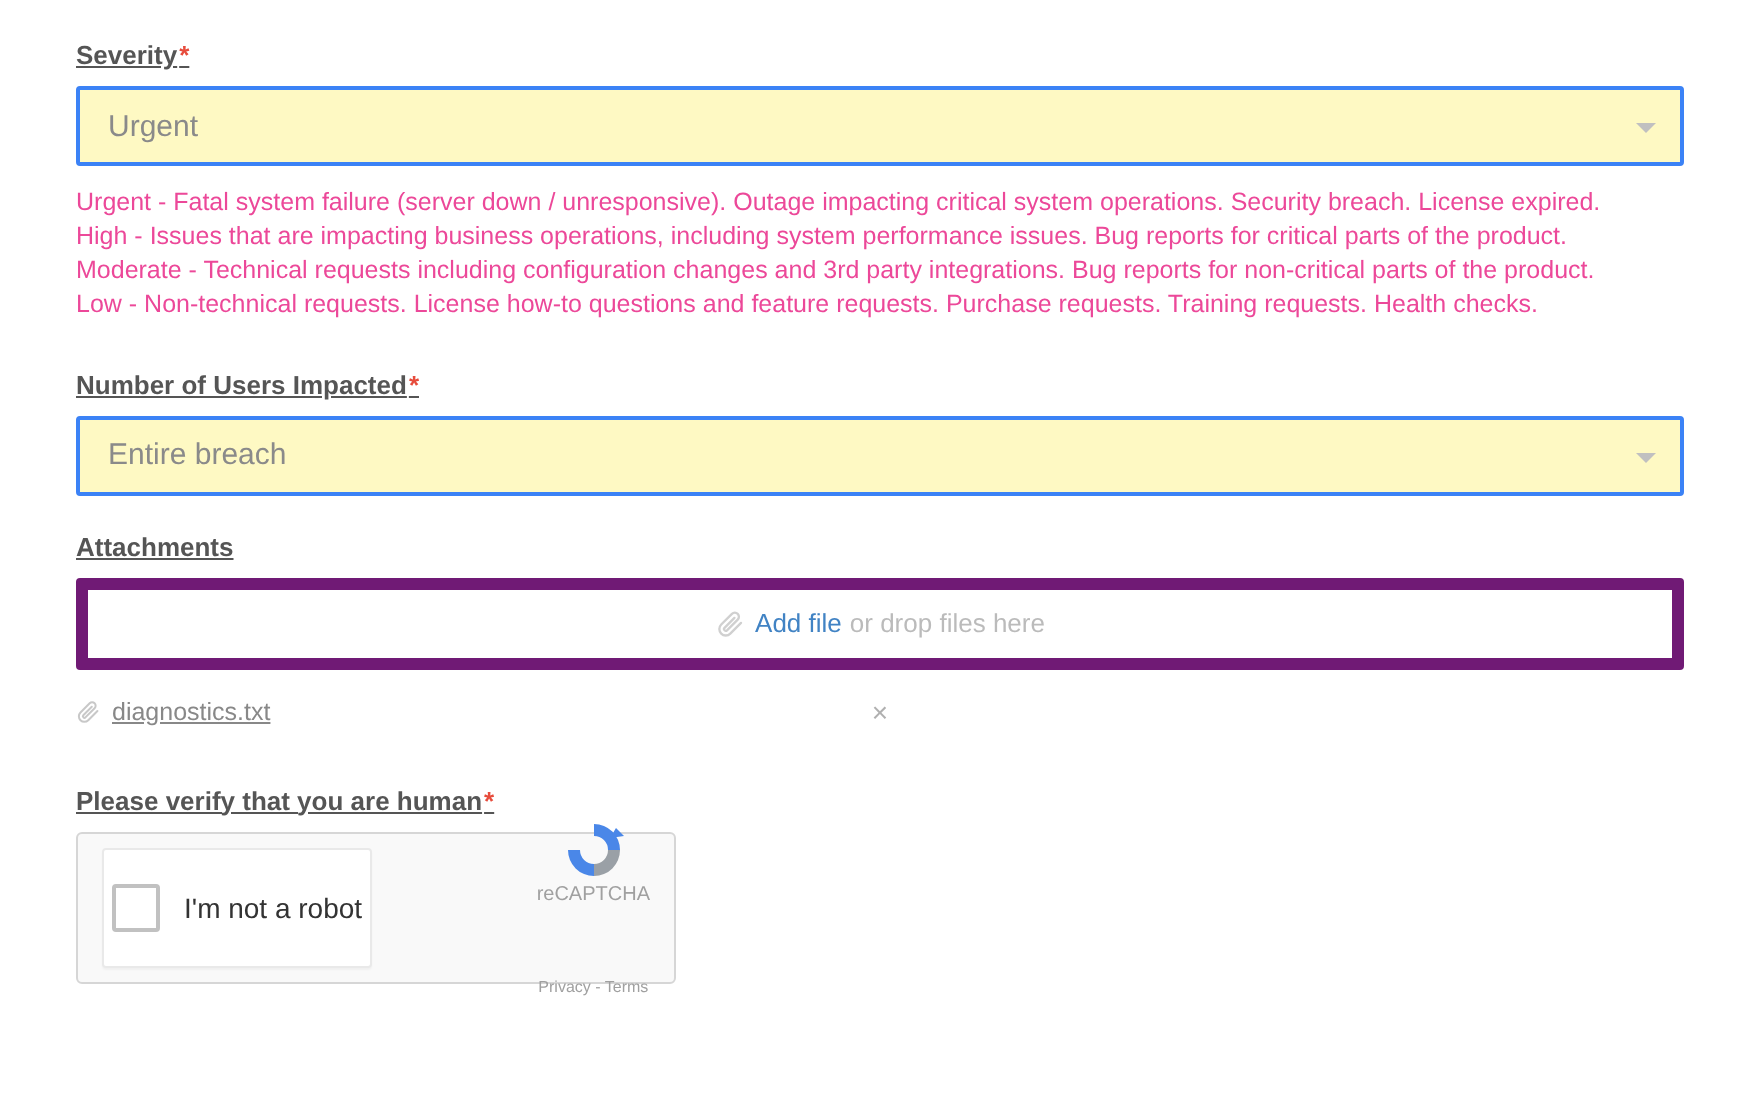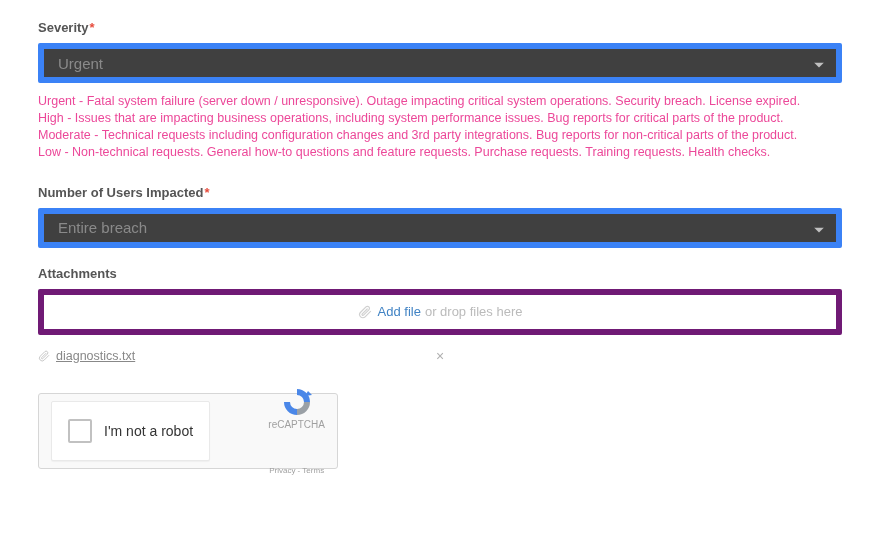--- a/index.html
+++ b/index.html
@@ -10,29 +10,30 @@
     padding: 20px 38px;
     width: 880px;
   }
   .field { margin-bottom: 18px; }
   .label {
     font-size: 13px;
     font-weight: 600;
     color: #555;
     margin-bottom: 8px;
     display: block;
+    text-decoration: underline;
   }
   .req { color: #e74c3c; margin-left: 1px; }
   .select {
     position: relative;
     width: 100%;
     height: 40px;
-    border: 6px solid #3b82f6;
-    border-radius: 2px;
-    background: #404040;
+    border: 2px solid #3b82f6;
+    border-radius: 2px;
+    background: #fef9c3;
     display: flex;
     align-items: center;
     padding: 0 14px;
     font-size: 15px;
     color: #8a8a8a;
     cursor: pointer;
   }
   .select .chev {
     position: absolute;
     right: 12px;
@@ -94,21 +95,21 @@
     padding: 0 12px;
     position: relative;
   }
   .recaptcha-inner {
     background: #fff;
     border: 1px solid #e9e9e9;
     border-radius: 2px;
     height: 60px;
     display: flex;
     align-items: center;
-    padding: 0 16px;
+    padding: 0 4px;
     flex: 0 0 auto;
     box-shadow: 0 1px 1px rgba(0,0,0,0.04);
   }
   .recaptcha-checkbox {
     width: 24px;
     height: 24px;
     border: 2px solid #c1c1c1;
     border-radius: 2px;
     background: #fff;
     margin-right: 12px;
@@ -140,21 +141,21 @@
     <span class="chev">
       <svg width="10" height="6" viewBox="0 0 10 6">
           <path d="M0 0 L5 5 L10 0 Z" fill="currentColor"></path>
         </svg>
     </span>
   </div>
   <div class="helptext">
     <p>Urgent - Fatal system failure (server down / unresponsive). Outage impacting critical system operations. Security breach. License expired.</p>
     <p>High - Issues that are impacting business operations, including system performance issues. Bug reports for critical parts of the product.</p>
     <p>Moderate - Technical requests including configuration changes and 3rd party integrations. Bug reports for non-critical parts of the product.</p>
-    <p>Low - Non-technical requests. General how-to questions and feature requests. Purchase requests. Training requests. Health checks.</p>
+    <p>Low - Non-technical requests. License how-to questions and feature requests. Purchase requests. Training requests. Health checks.</p>
   </div>
 </div>
 
 <div class="field">
   <label class="label">
     <span>Number of Users Impacted</span><span class="req">*</span>
   </label>
   <div class="select">
     <span>Entire breach</span>
     <span class="chev">
@@ -181,20 +182,23 @@
       <svg width="12" height="12" viewBox="0 0 24 24" fill="none" stroke="currentColor" stroke-width="2" stroke-linecap="round" stroke-linejoin="round">
           <path d="M21.44 11.05l-9.19 9.19a5.5 5.5 0 0 1-7.78-7.78l9.19-9.19a3.5 3.5 0 0 1 4.95 4.95l-9.19 9.19a1.5 1.5 0 0 1-2.12-2.12l8.49-8.49"></path>
         </svg>
     </span>
     <span>diagnostics.txt</span>
     <span class="remove">×</span>
   </div>
 </div>
 
 <div class="field captcha-field">
+  <label class="label">
+    <span>Please verify that you are human</span><span class="req">*</span>
+  </label>
   <div class="recaptcha">
     <div class="recaptcha-inner">
       <div class="recaptcha-checkbox"></div>
       <span class="recaptcha-label">I'm not a robot</span>
     </div>
     <div class="recaptcha-badge">
       <div class="logo">
         <svg viewBox="0 0 32 30" width="32" height="30">
           <path d="M16 2 A13 13 0 0 1 29 15 L23 15 A7 7 0 0 0 16 8 Z" fill="#4a87e8"></path>
           <path d="M29 15 A13 13 0 0 1 16 28 L16 22 A7 7 0 0 0 23 15 Z" fill="#9aa0a6"></path>

